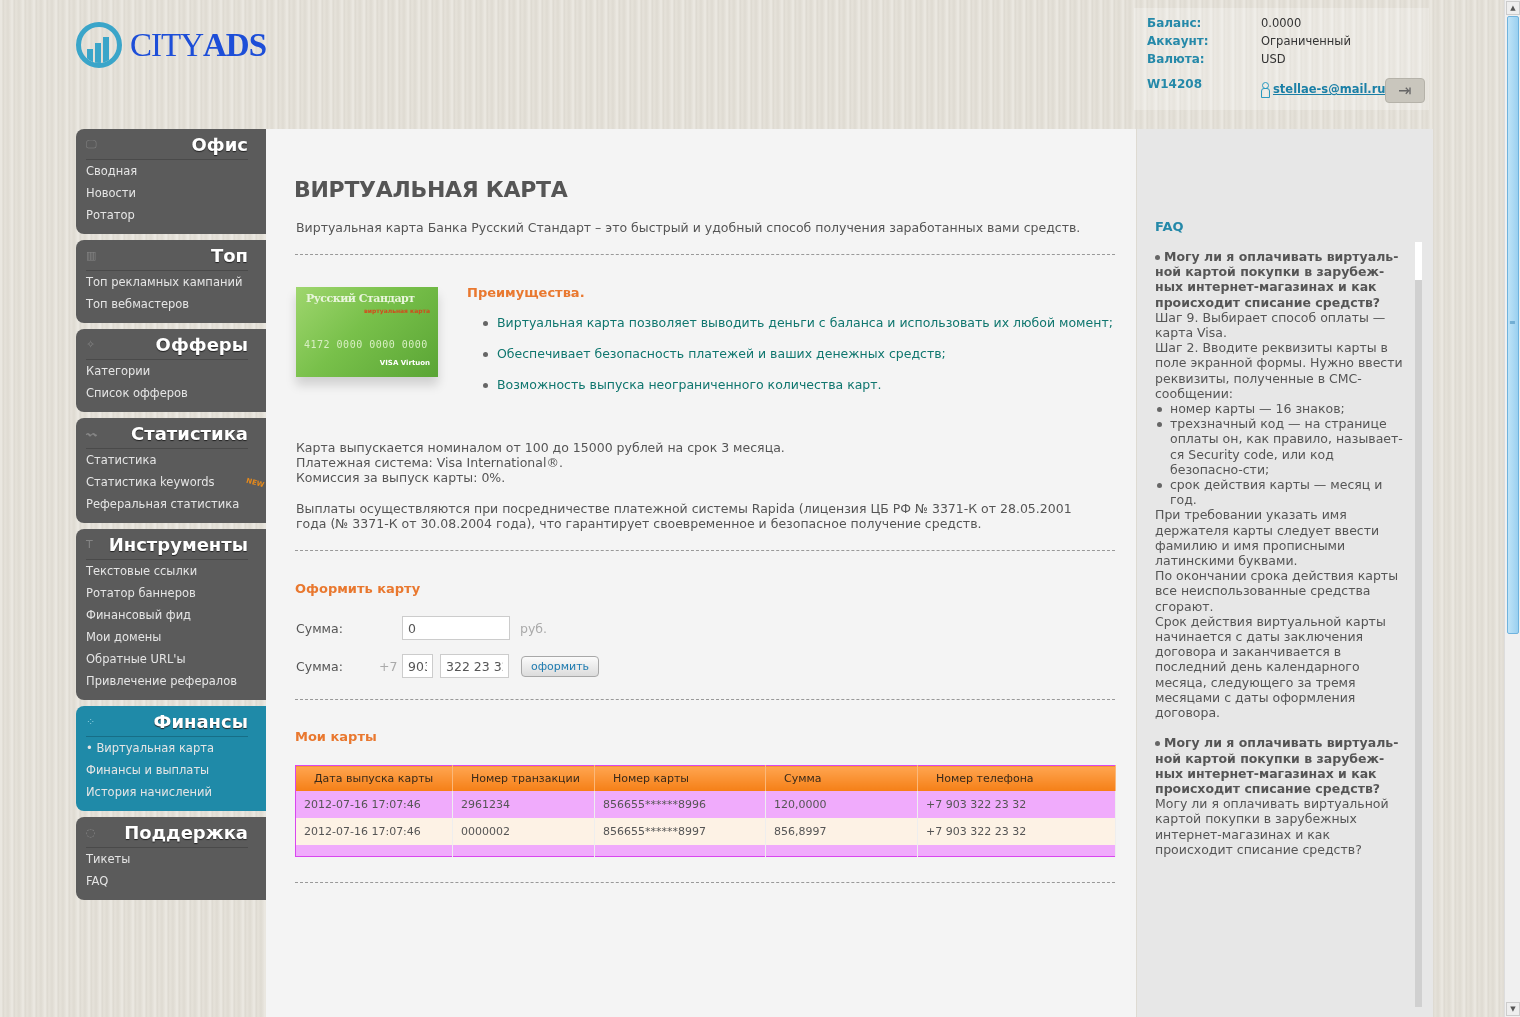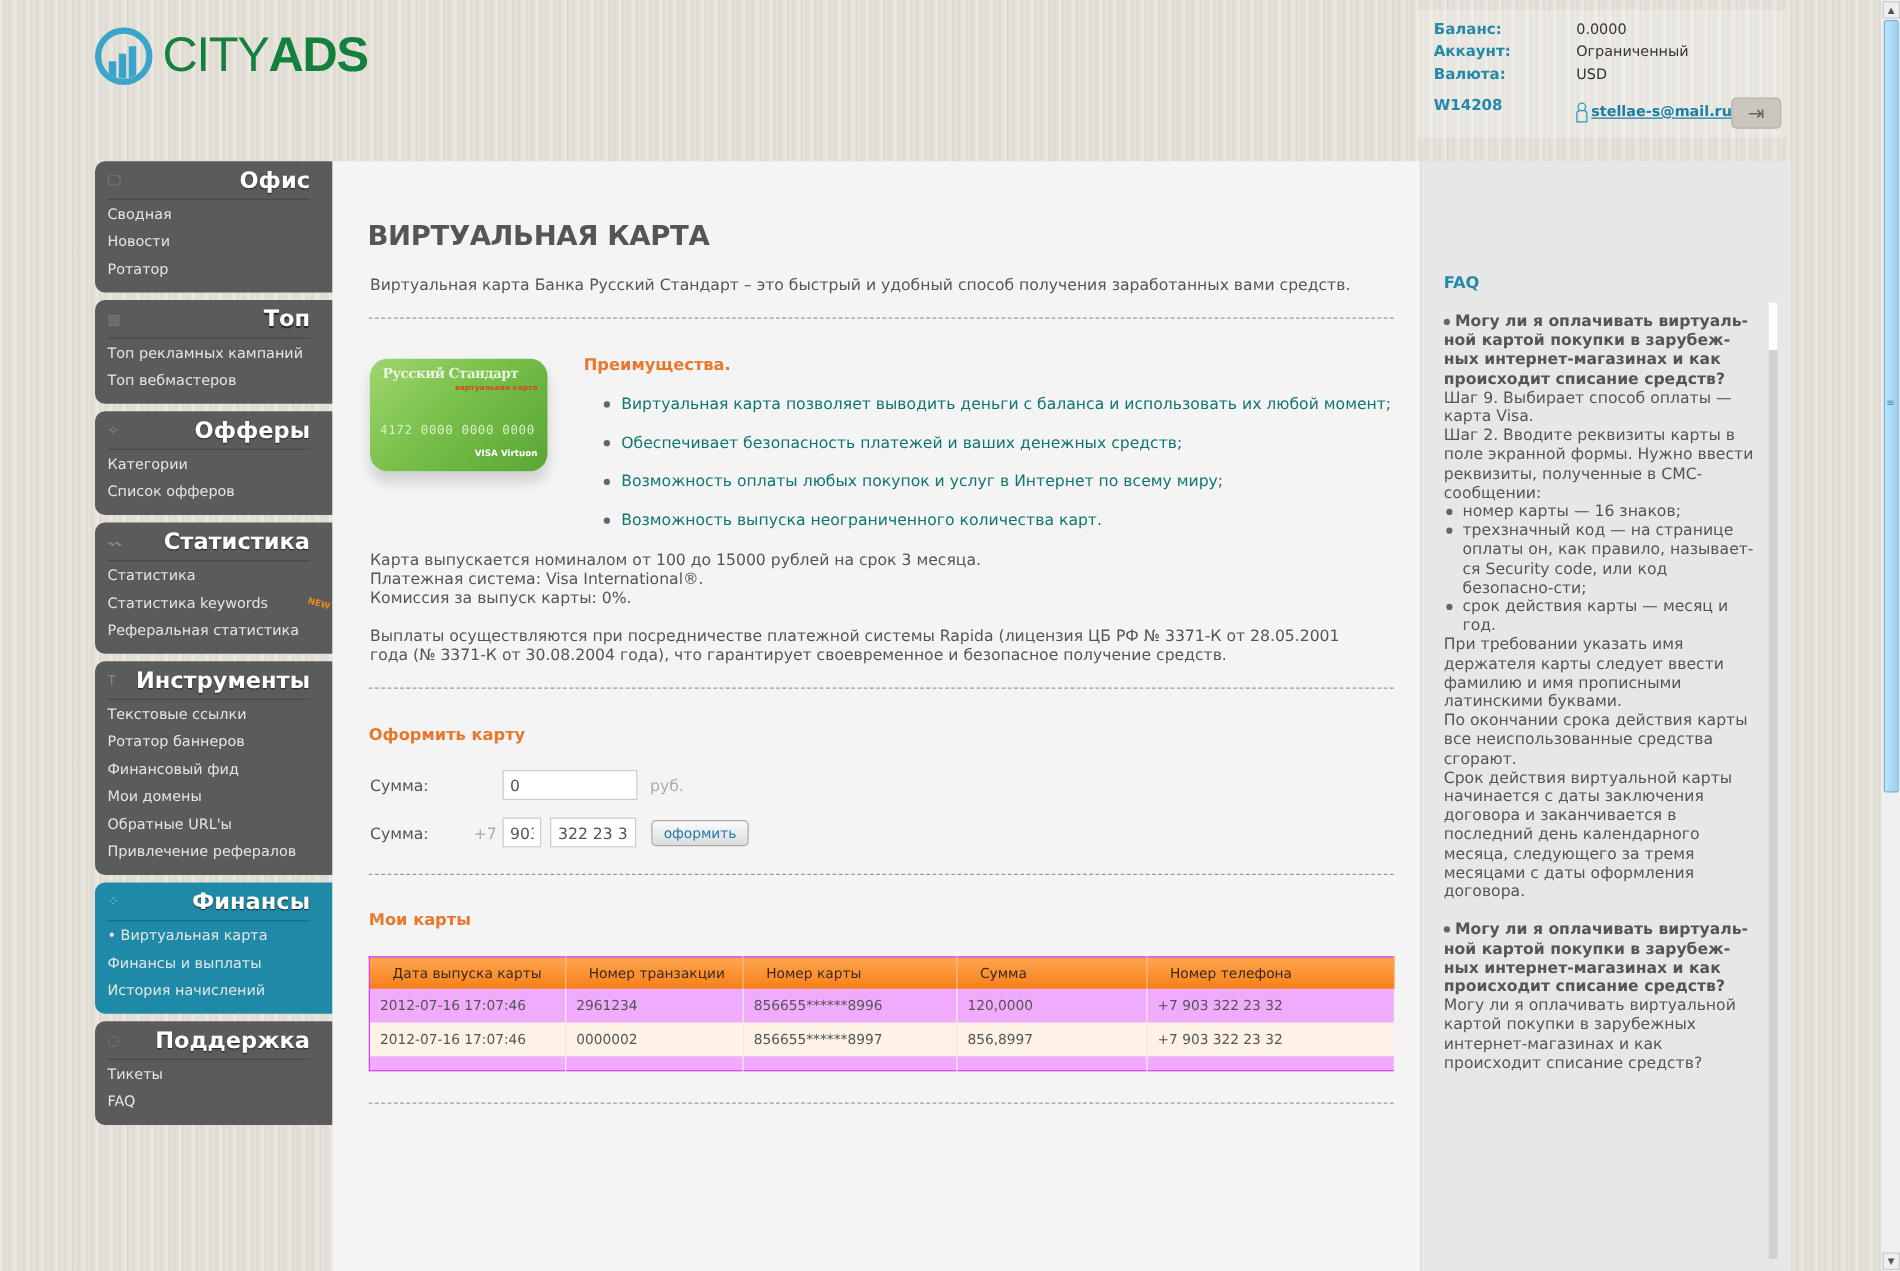--- a/index.html
+++ b/index.html
@@ -5,21 +5,21 @@
 *{box-sizing:border-box;margin:0;padding:0}
 html,body{width:1520px;height:1017px;overflow:hidden}
 body{font-family:"DejaVu Sans","Liberation Sans",sans-serif;font-size:12px;color:#555;
  background:#e3dfd6;
  background-image:repeating-linear-gradient(90deg,rgba(255,255,255,0.25) 0px,rgba(255,255,255,0.25) 2px,rgba(0,0,0,0.03) 3px,rgba(255,255,255,0.1) 5px,rgba(0,0,0,0.02) 8px,rgba(255,255,255,0.18) 11px);
  position:relative}
 
 .logo{position:absolute;left:76px;top:22px;display:flex;align-items:center;gap:8px}
 .logo-mark{width:46px;height:46px;border-radius:50%;border:5px solid #3aa5c9;position:relative;overflow:hidden;background:transparent}
 .logo-mark .bar{position:absolute;bottom:0;width:6px;background:#3aa5c9}
-.logo-text{font-family:Liberation Sans, sans-serif;font-size:39px;color:#15803d;letter-spacing:-1px;font-weight:400}
+.logo-text{font-family:Liberation Serif, serif;font-size:33px;color:#1d4ed8;letter-spacing:-1px;font-weight:400}
 .logo-text b{font-weight:700}
 
 .account{position:absolute;left:1134px;top:8px;width:295px;height:102px;background:rgba(255,255,255,0.25)}
 .acc-row{position:absolute;left:13px;font-size:12px}
 .acc-label{color:#2589a9;font-weight:bold;position:absolute;left:0;white-space:nowrap}
 .acc-val{color:#333;position:absolute;left:114px;white-space:nowrap;font-size:11.5px}
 .acc-id{position:absolute;left:13px;top:69px;color:#2589a9;font-weight:bold;font-size:12px}
 .acc-user{position:absolute;left:126px;top:74px;display:flex;align-items:center;gap:4px}
 .acc-user a{color:#1a7fa6;text-decoration:underline;font-weight:bold;font-size:11.5px}
 .user-icon{width:9px;height:14px;position:relative}
@@ -35,21 +35,21 @@
 .nav-icon{color:#858585;font-size:11px;width:14px}
 .nav-block.active .nav-icon{color:#7fc6d9}
 .nav-title{color:#fff;font-weight:bold;font-size:18px;text-shadow:0 1px 1px #222}
 .nav-item{color:#e5e5e5;font-size:11.5px;height:22px;line-height:22px;white-space:nowrap;position:relative}
 .nav-item .new-badge{position:absolute;right:-16px;top:1px;color:#e68a1c;font-size:7px;font-weight:bold;transform:rotate(15deg)}
 
 .content{position:absolute;left:266px;top:129px;width:870px;height:888px;background:#f4f4f4}
 .page-title{position:absolute;left:28px;top:48px;font-size:22px;color:#555;letter-spacing:-0.3px}
 .intro{position:absolute;left:30px;top:91px;font-size:12.5px;color:#555}
 .dash{position:absolute;left:29px;width:820px;border-top:1px dashed #999}
-.card-img{position:absolute;left:30px;top:158px;width:142px;height:90px;border-radius:14px;background:linear-gradient(135deg,#9fd66e 0%,#78c04a 45%,#5aa535 100%);box-shadow:0 8px 10px rgba(0,0,0,0.15)}
+.card-img{position:absolute;left:30px;top:158px;width:142px;height:90px;border-radius:0;background:linear-gradient(135deg,#9fd66e 0%,#78c04a 45%,#5aa535 100%);box-shadow:0 8px 10px rgba(0,0,0,0.15)}
 .card-img .bank{position:absolute;left:10px;top:5px;font-family:"DejaVu Serif",serif;font-size:11px;color:#e9f5dc;font-weight:bold;letter-spacing:-0.5px}
 .card-img .sub{position:absolute;right:8px;top:20px;font-size:6px;color:#d34a1c;font-weight:bold}
 .card-img .num{position:absolute;left:8px;top:52px;font-family:"DejaVu Sans Mono",monospace;font-size:10px;color:#d8efc3;letter-spacing:0.5px}
 .card-img .visa{position:absolute;right:8px;top:72px;font-size:7px;color:#fff;font-weight:bold}
 .adv-title{position:absolute;left:201px;top:156px;color:#e9782f;font-weight:bold;font-size:13px}
 .adv-list{position:absolute;left:217px;top:185px;list-style:none}
 .adv-list li{font-size:12.5px;color:#0f766e;height:31px;line-height:18px;padding-left:14px;position:relative;white-space:nowrap}
 .adv-list li:before{content:"";position:absolute;left:0;top:7px;width:5px;height:5px;border-radius:50%;background:#666}
 .info{position:absolute;left:30px;top:311px;font-size:12.5px;line-height:15px;color:#555}
 .info2{position:absolute;left:30px;top:372px;width:800px;font-size:12.5px;line-height:15px;color:#555}
@@ -190,21 +190,20 @@
   <div class="card-img">
     <span class="bank">Русский Стандарт</span>
     <span class="sub">виртуальная карта</span>
     <span class="num">4172 0000 0000 0000</span>
     <span class="visa">VISA Virtuon</span>
   </div>
   <div class="adv-title">Преимущества.</div>
   <ul class="adv-list">
     <li>Виртуальная карта позволяет выводить деньги с баланса и использовать их любой момент;</li>
     <li>Обеспечивает безопасность платежей и ваших денежных средств;</li>
-    <li>Возможность оплаты любых покупок и услуг в Интернет по всему миру;</li>
     <li>Возможность выпуска неограниченного количества карт.</li>
   </ul>
 
   <div class="info">
     <div>Карта выпускается номиналом от 100 до 15000 рублей на срок 3 месяца.</div>
     <div>Платежная система: Visa International®.</div>
     <div>Комиссия за выпуск карты: 0%.</div>
   </div>
   <div class="info2">Выплаты осуществляются при посредничестве платежной системы Rapida (лицензия ЦБ РФ № 3371-К от 28.05.2001 года (№ 3371-К от 30.08.2004 года), что гарантирует своевременное и безопасное получение средств.</div>
   <div class="dash" style="top:421px"></div>

